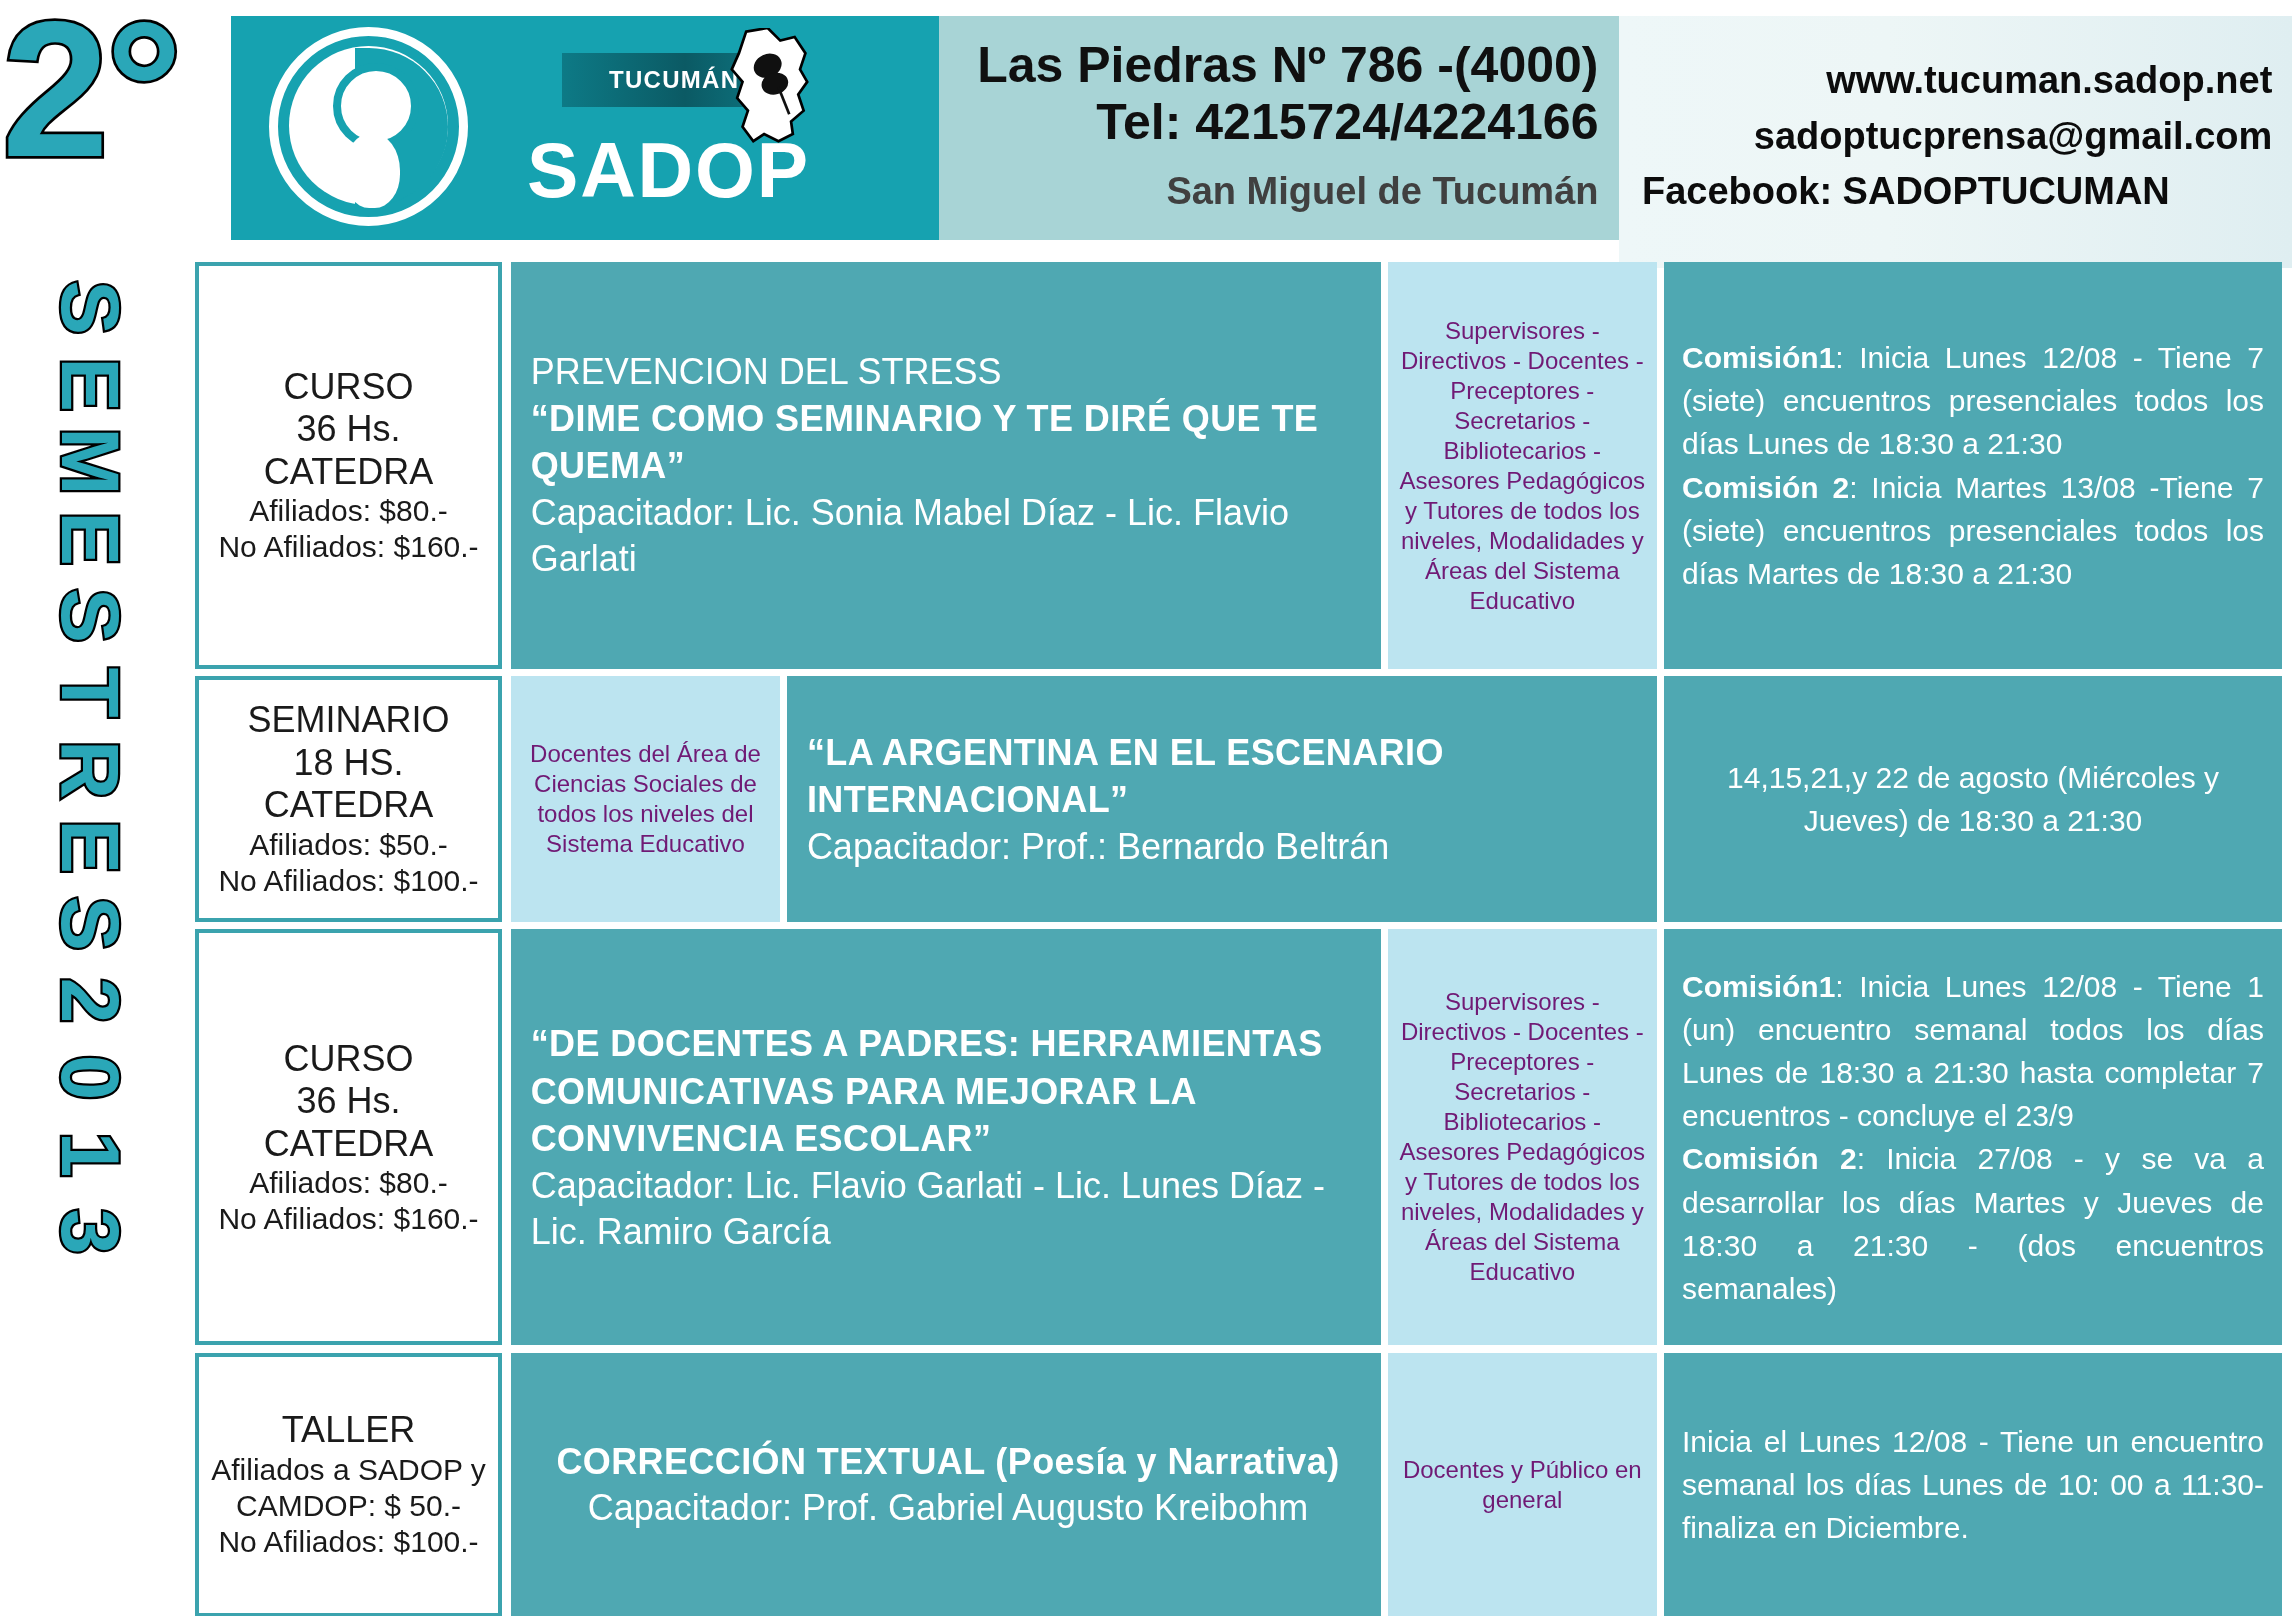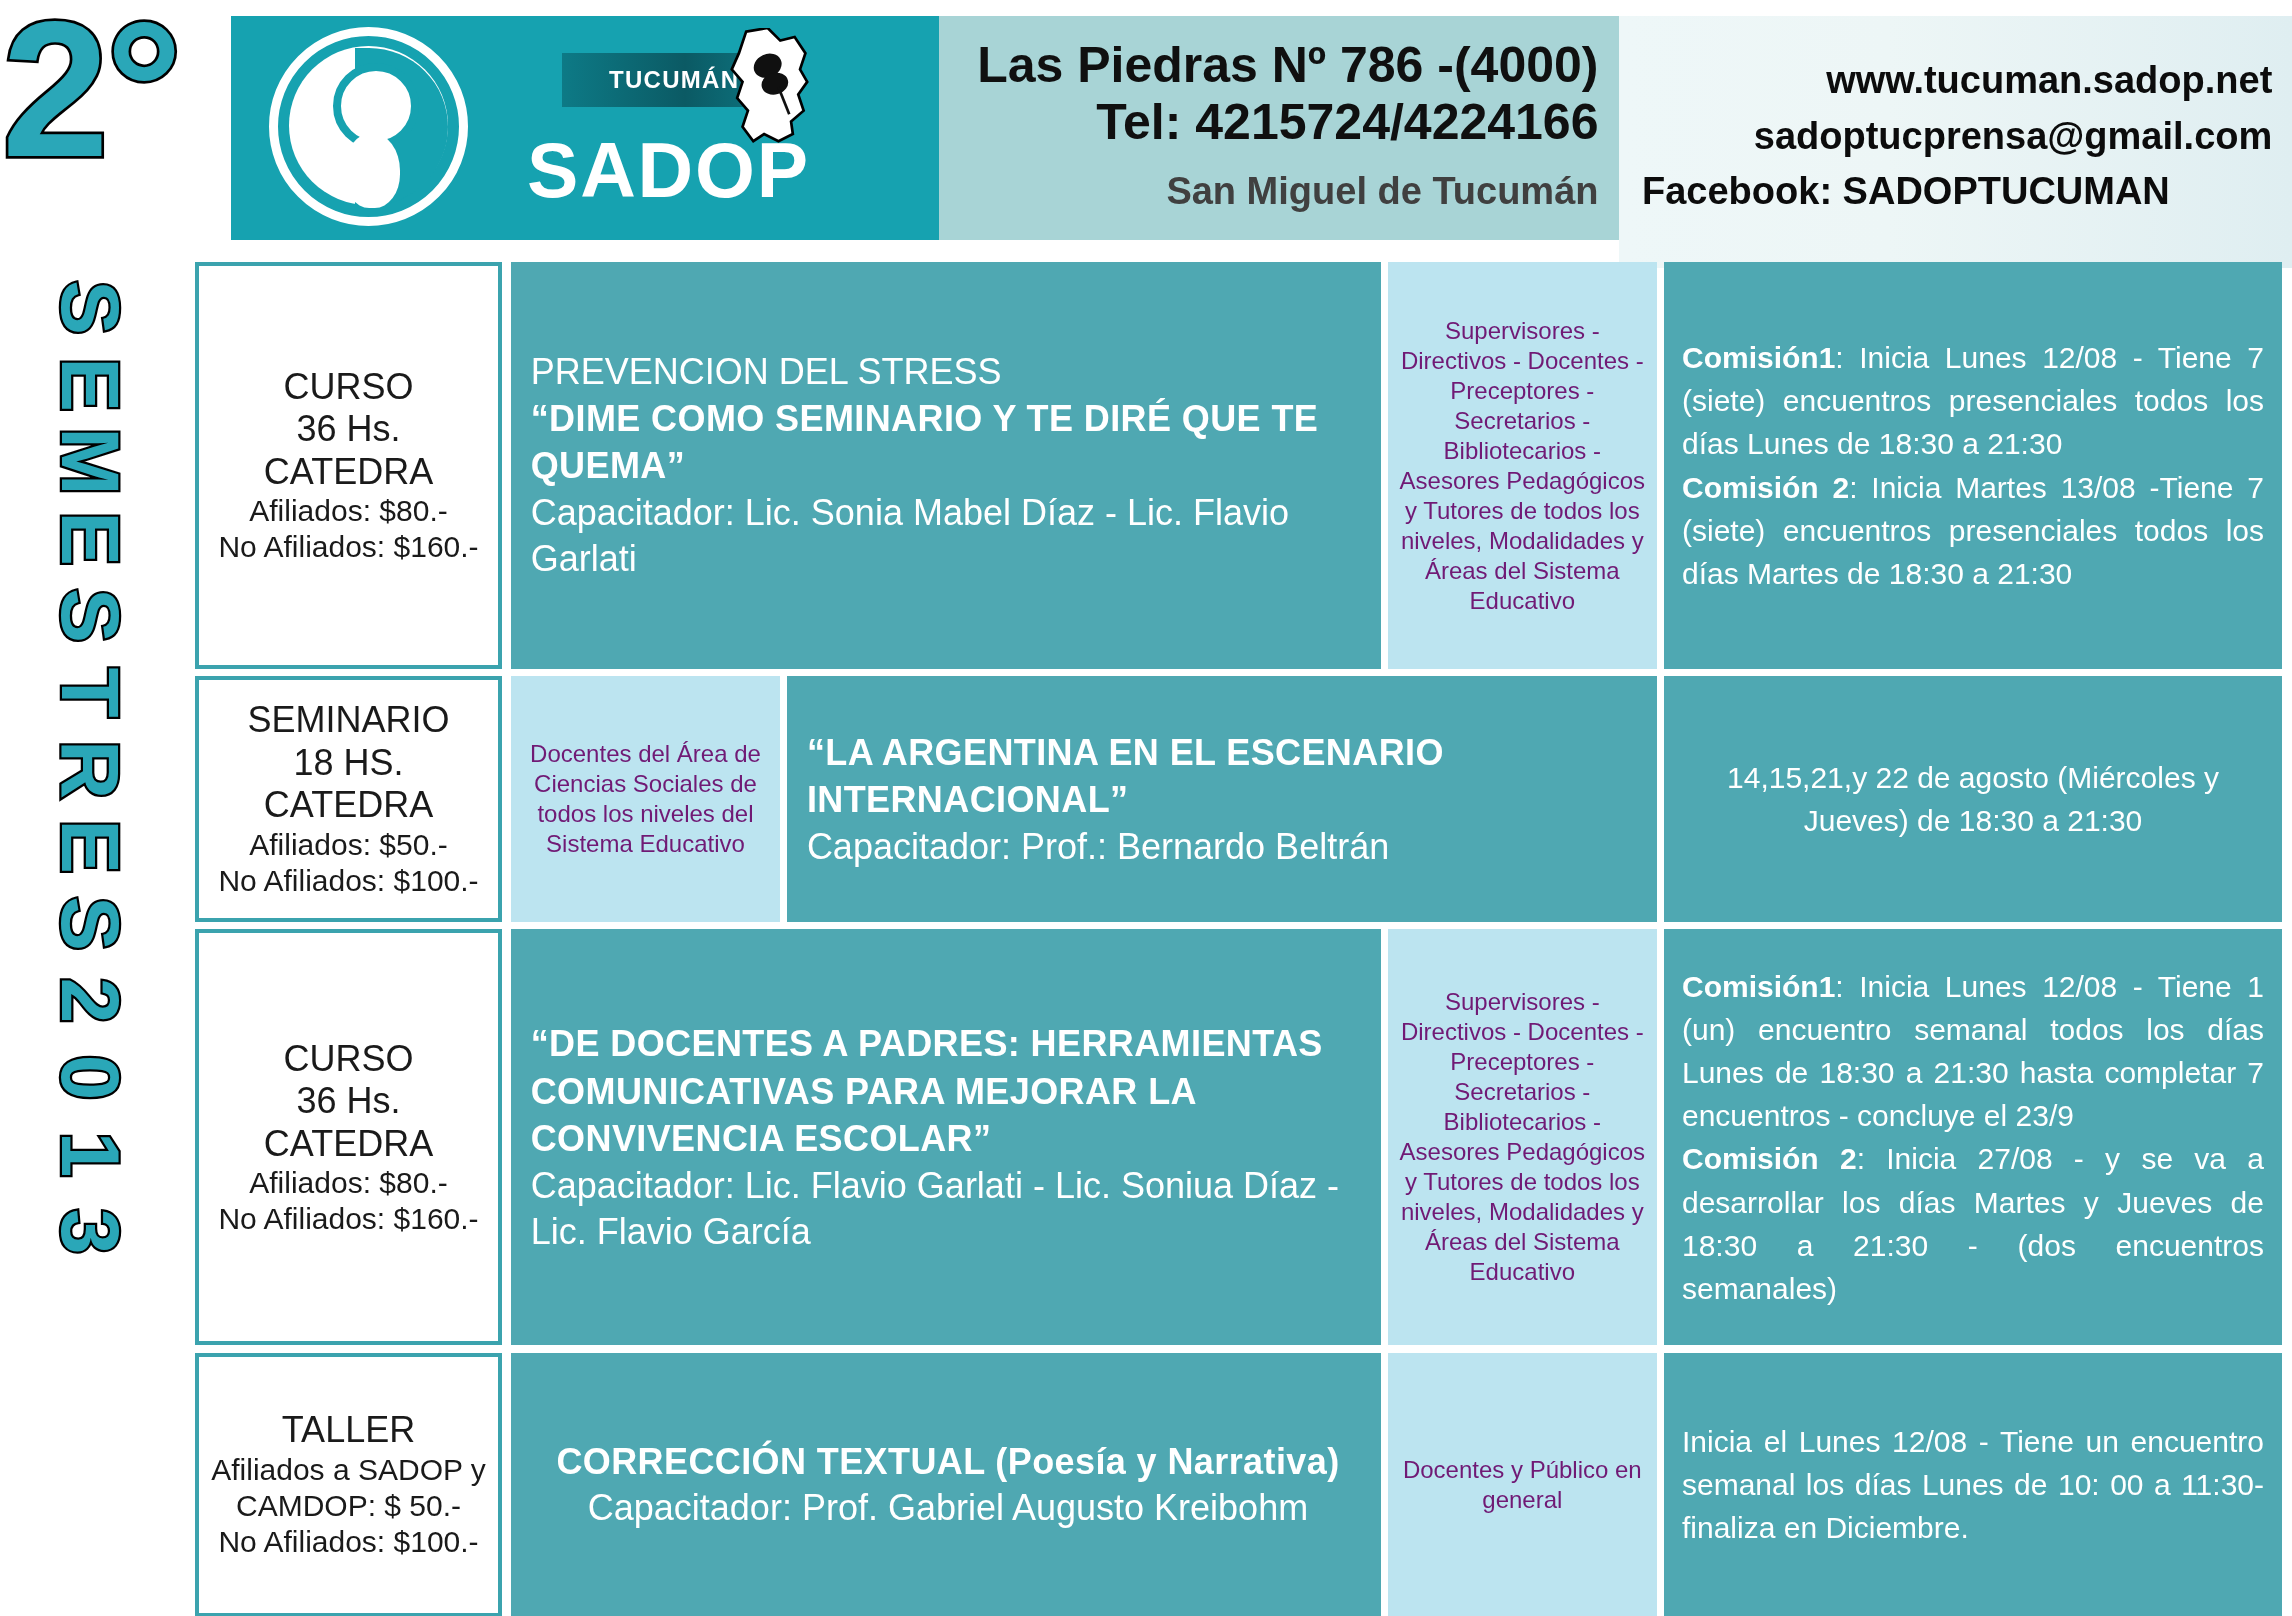--- a/index.html
+++ b/index.html
@@ -288,21 +288,21 @@
   <div class="row r3">
     <div class="cell c1">
       <div class="big">CURSO</div>
       <div class="big">36 Hs.</div>
       <div class="big">CATEDRA</div>
       <div class="sml">Afiliados: $80.-</div>
       <div class="sml">No Afiliados: $160.-</div>
     </div>
     <div class="cell c2">
       <div class="strong">“DE DOCENTES A PADRES: HERRAMIENTAS COMUNICATIVAS PARA MEJORAR LA CONVIVENCIA ESCOLAR”</div>
-      <div class="plain">Capacitador: Lic. Flavio Garlati - Lic. Soniua Díaz - Lic. Flavio García</div>
+      <div class="plain">Capacitador: Lic. Flavio Garlati - Lic. Lunes Díaz - Lic. Ramiro García</div>
     </div>
     <div class="cell c3">Supervisores - Directivos - Docentes - Preceptores - Secretarios - Bibliotecarios - Asesores Pedagógicos y Tutores de todos los niveles, Modalidades y Áreas del Sistema Educativo</div>
     <div class="cell c4">
       <p><b>Comisión1</b><span>: Inicia Lunes 12/08 - Tiene 1 (un) encuentro semanal todos los días Lunes  de 18:30 a 21:30 hasta completar 7 encuentros - concluye el 23/9</span></p>
       <p><b>Comisión 2</b><span>: Inicia  27/08 - y se va a desarrollar los días Martes y Jueves de 18:30 a 21:30 - (dos encuentros semanales)</span></p>
     </div>
   </div>
 
   <div class="row r4">
     <div class="cell c1">

